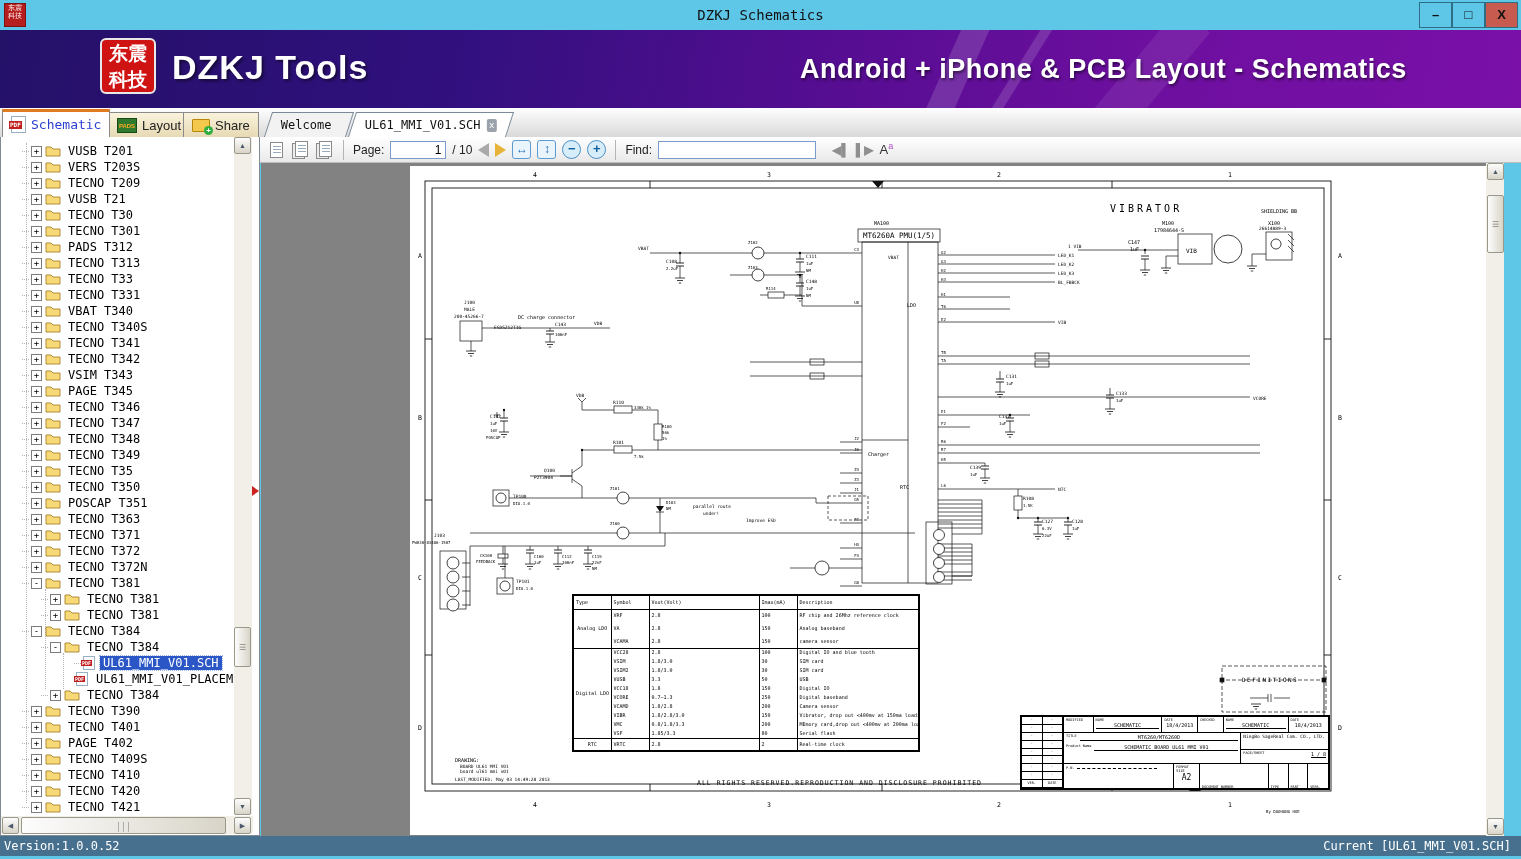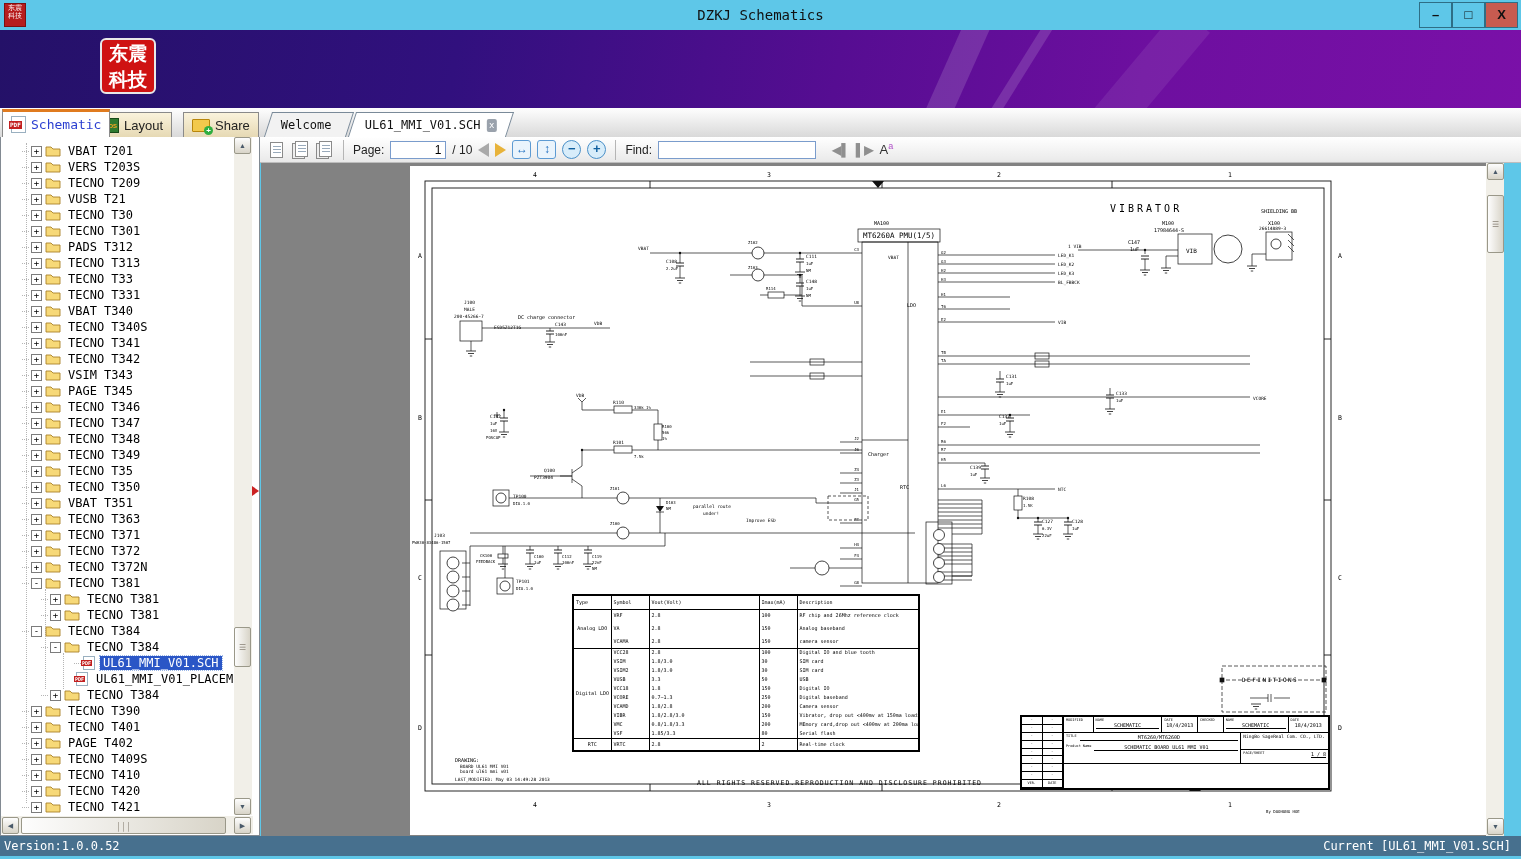--- a/index.html
+++ b/index.html
@@ -13,21 +13,21 @@
   
   #banner{position:absolute;left:0;top:30px;width:1521px;height:78px;background:linear-gradient(100deg,#241168 0%,#31107e 30%,#560d92 55%,#6d0f9f 75%,#7a10a8 100%);overflow:hidden}
   .streak{position:absolute;background:rgba(255,255,255,.14);transform:rotate(24deg)}
   #blogo{position:absolute;left:100px;top:8px;width:56px;height:56px;background:#cf1212;border-radius:6px;border:2px solid #e8e8e8;color:#fff;font-weight:bold;font-size:19px;line-height:26px;text-align:center;overflow:hidden;font-family:"DejaVu Sans Mono",monospace}
   #brand{position:absolute;left:172px;top:18px;color:#fff;font-size:34px;font-weight:bold;letter-spacing:1px;text-shadow:2px 2px 3px rgba(0,0,0,.5)}
   #tagline{position:absolute;left:800px;top:24px;color:#fff;font-size:27px;font-weight:bold;text-shadow:1px 2px 3px rgba(0,0,0,.55);letter-spacing:.5px}
   
   #tabstrip{position:absolute;left:0;top:108px;width:1521px;height:29px;background:linear-gradient(#fefefe,#d9d9d9)}
   .ttab{position:absolute;display:flex;align-items:center;gap:5px;padding:0 8px;height:25px;top:4px;border:1px solid #8a8a8a;border-bottom:none;font-size:13px;cursor:pointer}
   #tab-schematic{left:2px;height:28px;top:1px;background:#fff;border-top:3px solid #e07b1f;color:#2b3fd0;z-index:3;font-family:"DejaVu Sans Mono",monospace}
-  #tab-layout{left:90px;background:linear-gradient(#faf3dc,#e6d9b4);color:#222}
+  #tab-layout{left:108px;background:linear-gradient(#faf3dc,#e6d9b4);color:#222}
   #tab-share{left:183px;background:linear-gradient(#faf3dc,#e6d9b4);color:#222}
   .pdficon-lg{position:relative;width:15px;height:17px;background:#fff;border:1px solid #9ab0c0}
   .pdficon-lg i{position:absolute;left:-3px;top:4px;background:#c22020;color:#fff;font-style:normal;font-weight:bold;font-size:6px;padding:1px 1px;line-height:6px}
   .padsicon{width:20px;height:15px;background:#2f7a2f;border:1px solid #184a18;color:#ffa820;font-size:6px;font-weight:bold;text-align:center;line-height:14px}
   .foldicon{position:relative;width:18px;height:13px;background:#f2c94c;border:1px solid #b8860b;border-radius:1px}
   .foldicon i{position:absolute;right:-4px;bottom:-4px;width:9px;height:9px;background:#2fae3f;border-radius:50%;color:#fff;font-style:normal;font-size:8px;line-height:9px;text-align:center;font-weight:bold}
   .doctab{position:absolute;top:4px;height:25px;transform:skewX(-18deg);border:1px solid #7a8a99;border-bottom:none;background:#f2f2f2;cursor:pointer}
   .doctab .dtl{transform:skewX(18deg);display:flex;align-items:center;gap:6px;height:100%;padding:0 12px;font-size:12px;font-family:"DejaVu Sans Mono",monospace;color:#111;white-space:nowrap}
   #doctab-active{background:#fff;z-index:2}
   .closebox{width:13px;height:13px;background:#9aa2ac;color:#fff;font-size:9px;line-height:13px;text-align:center;border-radius:2px;cursor:pointer}
@@ -100,20 +100,22 @@
   <div class="winbtn" id="btn-min" style="left:1419px">–</div>
   <div class="winbtn" id="btn-max" style="left:1452px">□</div>
   <div class="winbtn" id="btn-close" style="left:1485px">X</div>
 </div>
 
 <div id="banner">
   <div class="streak" style="left:940px;top:-30px;width:26px;height:160px"></div>
   <div class="streak" style="left:1010px;top:-30px;width:10px;height:160px;transform:rotate(32deg)"></div>
   <div class="streak" style="left:1120px;top:-30px;width:40px;height:170px;transform:rotate(40deg);background:rgba(255,255,255,.08)"></div>
   <div id="blogo"><span>东震</span><br><span>科技</span></div>
+  <div id="brand">DZKJ Tools</div>
+  <div id="tagline">Android + iPhone &amp; PCB Layout - Schematics</div>
 </div>
 
 <div id="tabstrip">
   <div class="ttab" id="tab-schematic">
     <span class="pdficon-lg">
         <i>PDF</i>
       </span>
     <span>Schematic</span>
   </div>
   <div class="ttab" id="tab-layout">
@@ -172,21 +174,21 @@
 <div id="sidebar">
   <div class="guide" style="left:25px;top:6px;height:660px"></div>
   <div class="guide" style="left:44px;top:452px;height:100px"></div>
   <div class="guide" style="left:62px;top:516px;height:36px"></div>
   <div id="tree">
       <div class="trow" style="padding-left: 20px;">
         <span class="tog">+</span>
         <svg class="fico" width="16" height="12" viewBox="0 0 16 12">
           <path d="M1,2 h5 l2,2 h7 v7 h-14 z" fill="#F7D978" stroke="#A98228" stroke-width="0.9"></path>
         </svg>
-        <span class="tlab">VBAT T201</span>
+        <span class="tlab">VUSB T201</span>
       </div>
       <div class="trow" style="padding-left: 20px;">
         <span class="tog">+</span>
         <svg class="fico" width="16" height="12" viewBox="0 0 16 12">
           <path d="M1,2 h5 l2,2 h7 v7 h-14 z" fill="#F7D978" stroke="#A98228" stroke-width="0.9"></path>
         </svg>
         <span class="tlab">VERS T203S</span>
       </div>
       <div class="trow" style="padding-left: 20px;">
         <span class="tog">+</span>
@@ -326,21 +328,21 @@
         <svg class="fico" width="16" height="12" viewBox="0 0 16 12">
           <path d="M1,2 h5 l2,2 h7 v7 h-14 z" fill="#F7D978" stroke="#A98228" stroke-width="0.9"></path>
         </svg>
         <span class="tlab">TECNO T350</span>
       </div>
       <div class="trow" style="padding-left: 20px;">
         <span class="tog">+</span>
         <svg class="fico" width="16" height="12" viewBox="0 0 16 12">
           <path d="M1,2 h5 l2,2 h7 v7 h-14 z" fill="#F7D978" stroke="#A98228" stroke-width="0.9"></path>
         </svg>
-        <span class="tlab">VBAT T351</span>
+        <span class="tlab">POSCAP T351</span>
       </div>
       <div class="trow" style="padding-left: 20px;">
         <span class="tog">+</span>
         <svg class="fico" width="16" height="12" viewBox="0 0 16 12">
           <path d="M1,2 h5 l2,2 h7 v7 h-14 z" fill="#F7D978" stroke="#A98228" stroke-width="0.9"></path>
         </svg>
         <span class="tlab">TECNO T363</span>
       </div>
       <div class="trow" style="padding-left: 20px;">
         <span class="tog">+</span>
@@ -941,20 +943,31 @@
               </div>
           </div>
           <div class="tbc" style="width:88px;border-right:none;padding:0">
             <div style="font-size:4.5px;padding:1px 2px;height:16px"><span>NingBo SageReal Com.</span> <span>CO., LTD.</span></div>
             <div style="border-top:1px solid #000;display:flex;justify-content:space-between;padding:1px 2px">
                 <span class="tbl">PAGE/SHEET</span>
                 <span class="tbv uline">1 / 8</span>
               </div>
           </div>
         </div>
+        <div class="tbr" style="height:26px;border-bottom:none">
+          <div class="tbc" style="width:112px"><span class="tbl">P.N.</span> <span style="border-bottom:1px dashed #000;display:inline-block;width:80px"></span></div>
+          <div class="tbc" style="width:26px">
+              <div class="tbl">FORMAT SIZE</div>
+              <div style="font-size:8px;text-align:center">A2</div>
+            </div>
+          <div class="tbc tbl" style="width:70px;display:flex;align-items:flex-end">DOCUMENT NUMBER</div>
+          <div class="tbc tbl" style="width:20px;display:flex;align-items:flex-end">TYPE</div>
+          <div class="tbc tbl" style="width:20px;display:flex;align-items:flex-end">PART</div>
+          <div class="tbc tbl" style="width:20px;border-right:none;display:flex;align-items:flex-end">VERS.</div>
+        </div>
       </div>
     </div>
   </div>
 
   <div class="sbtrack" style="left:1225px;top:0;width:18px;height:673px"></div>
   <div class="sbbtn" style="left:1226px;top:0">▲</div>
   <div class="sbthumb" style="left:1226px;top:32px;width:17px;height:58px;line-height:58px;font-size:8px">☰</div>
   <div class="sbbtn" style="left:1226px;top:655px">▼</div>
 </div>
 

